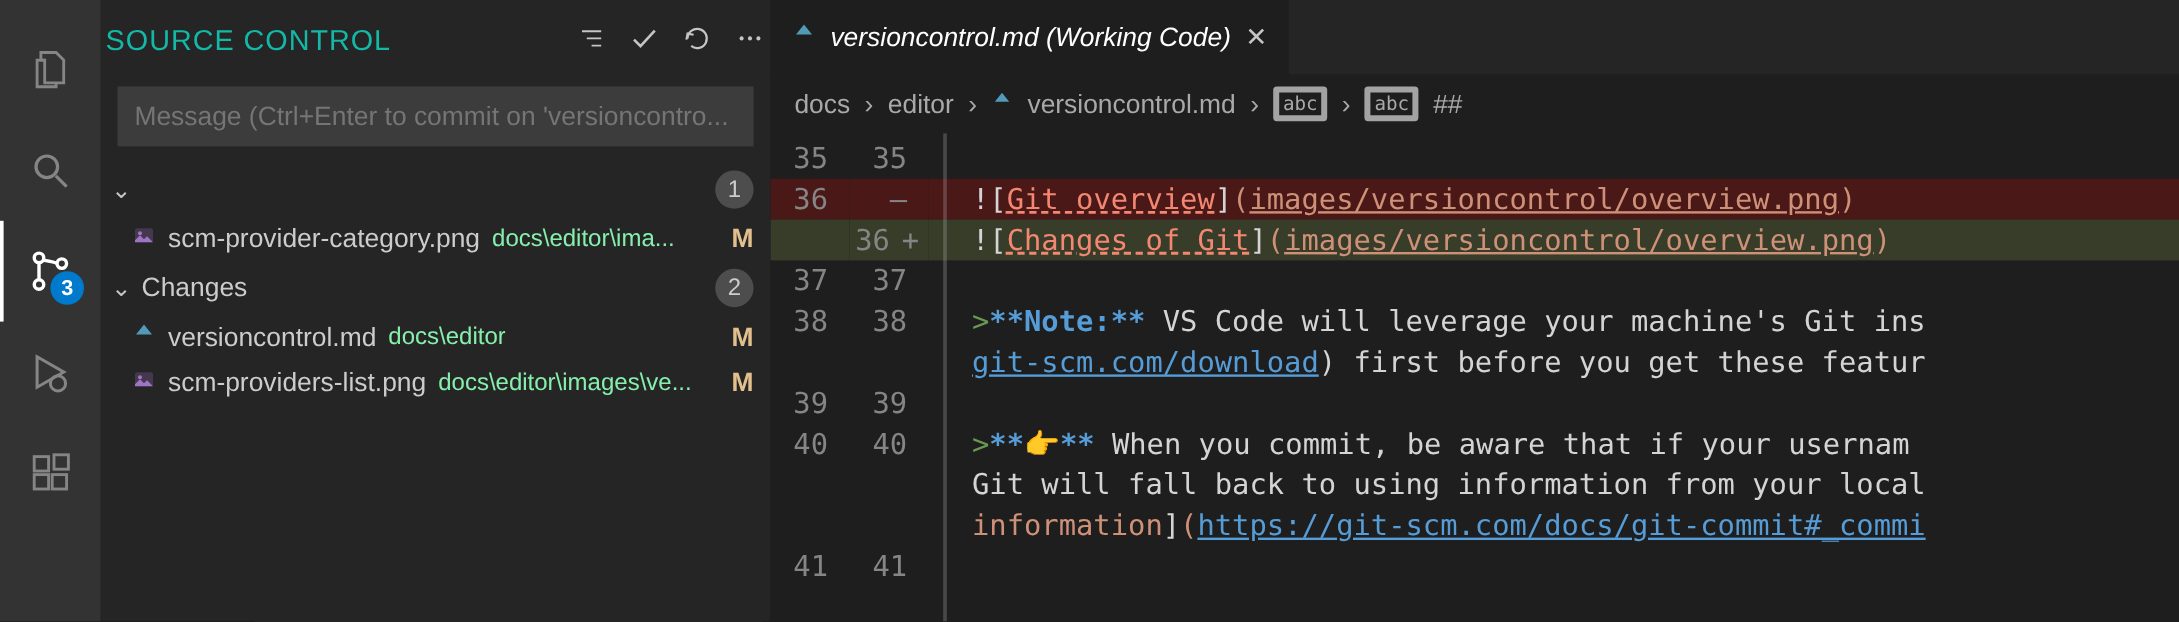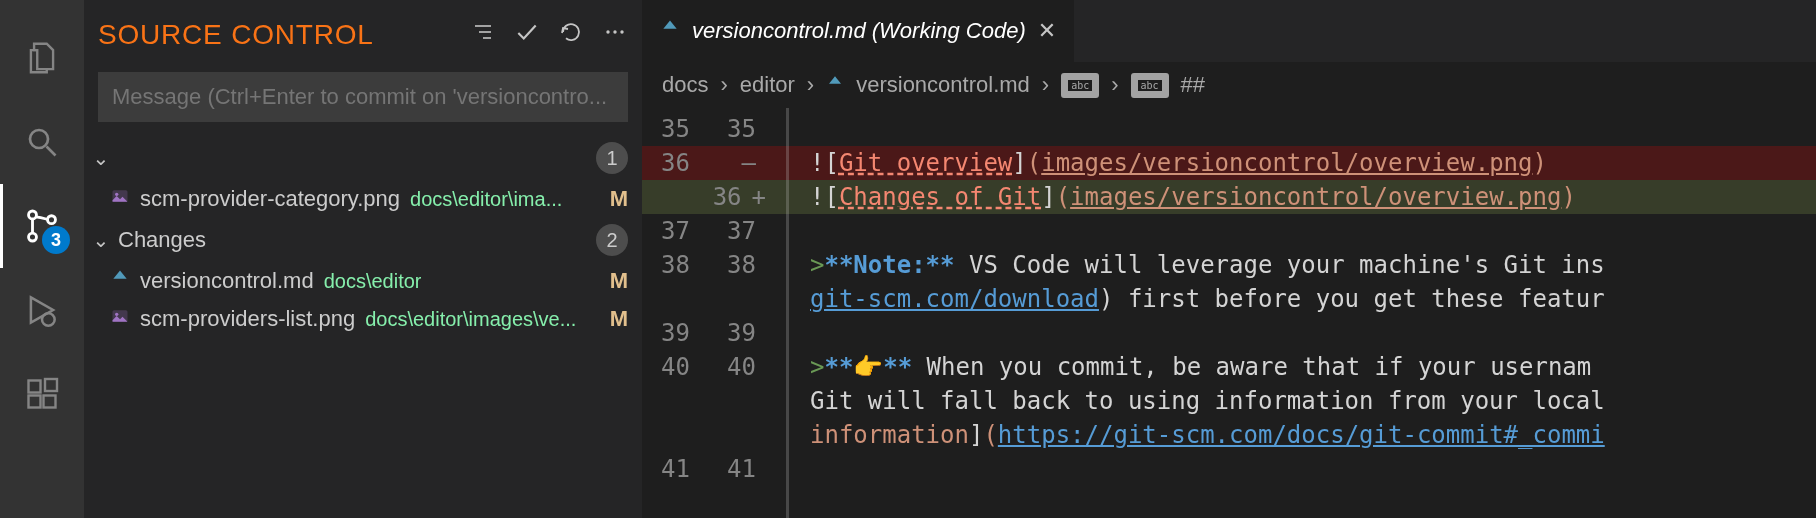--- a/index.html
+++ b/index.html
@@ -15,22 +15,22 @@
   .act-item{ width:84px; height:84px; display:flex; align-items:center; justify-content:center;
     color:#858585; position:relative; cursor:pointer;}
   .act-item.active{ color:#ffffff; }
   .act-item.active::before{ content:""; position:absolute; left:0; top:0; width:3px; height:100%;
     background:#ffffff; }
   .act-badge{ position:absolute; right:14px; bottom:14px; background:#007acc; color:#fff;
     border-radius:14px; min-width:28px; height:28px; font-size:18px; display:flex;
     align-items:center; justify-content:center; padding:0 4px; font-weight:600;}
   
   .sidebar{ width:558px; background:#252526; display:flex; flex-direction:column; padding-top:8px;}
-  .sb-header{ display:flex; align-items:center; height:54px; padding:0 14px; gap:18px;
-    color:#f97316; font-size:28px; letter-spacing:0.8px;}
+  .sb-header{ display:flex; align-items:center; height:54px; padding:0 4px; gap:18px;
+    color:#14b8a6; font-size:24px; letter-spacing:0.8px;}
   .sb-title{ flex:1; }
   .hdr-icon{ color:#c5c5c5; width:26px; text-align:center; cursor:pointer;}
   .commit-input{ margin:10px 14px 14px 14px; background:#3c3c3c; color:#a0a0a0;
     border:none; font-size:22px; padding:12px 14px; font-family:inherit;}
   .section{ display:flex; align-items:center; padding:6px 14px 6px 6px; color:#cccccc;
     font-size:22px; gap:6px;}
   .chevron{ font-size:20px; color:#c5c5c5; width:22px; text-align:center;}
   .count-badge{ margin-left:auto; background:#4d4d4d; color:#cccccc; border-radius:16px;
     min-width:32px; height:32px; display:flex; align-items:center; justify-content:center;
     font-size:20px;}
@@ -46,21 +46,21 @@
   .tab-bar{ height:62px; background:#252526; display:flex; align-items:center;}
   .tab{ height:62px; background:#1e1e1e; display:flex; align-items:center;
      padding:0 18px; gap:12px; font-style:italic; color:#ffffff; font-size:22px;}
   .tab .file-ico{ font-style:normal;}
   .tab-close{ color:#c5c5c5; font-style:normal; cursor:pointer;}
   .breadcrumb{ display:flex; align-items:center; gap:12px; padding:10px 20px;
     color:#a9a9a9; font-size:22px; white-space:nowrap; overflow:hidden;}
   .bc-sep{ color:#a9a9a9;}
   .bc-icon{ color:#cccccc; font-size:18px;}
   .bc-icon.blue{ color:#519aba;}
-  .bc-abc{ border:7px solid #a3a3a3; border-radius:3px; font-size:10px; padding:0 3px;
+  .bc-abc{ border:5px solid #a3a3a3; border-radius:3px; font-size:16px; padding:0 3px;
     font-family:monospace;}
   
   .code{ font-family:Consolas,Menlo,monospace; font-size:24px; line-height:1.42;
     display:flex; flex:1; overflow:hidden;}
   .gutter{ display:flex; flex-direction:column; text-align:right; color:#858585;
     padding-top:4px;}
   .line-wrap{ flex:1; display:flex; flex-direction:column; padding-top:4px; position:relative;}
   .line{ height:34px; line-height:34px; padding-left:36px; white-space:pre;}
   .line.tall{ height:68px; line-height:34px; white-space:pre-wrap;}
   .line.tall3{ height:102px; line-height:34px; white-space:pre-wrap;}

